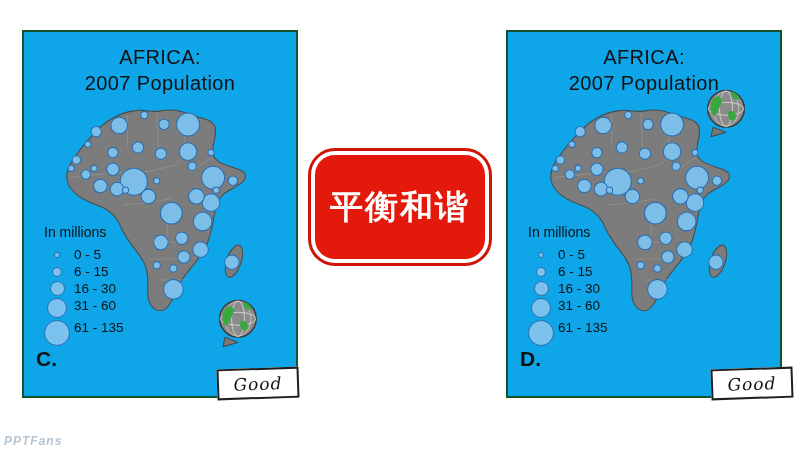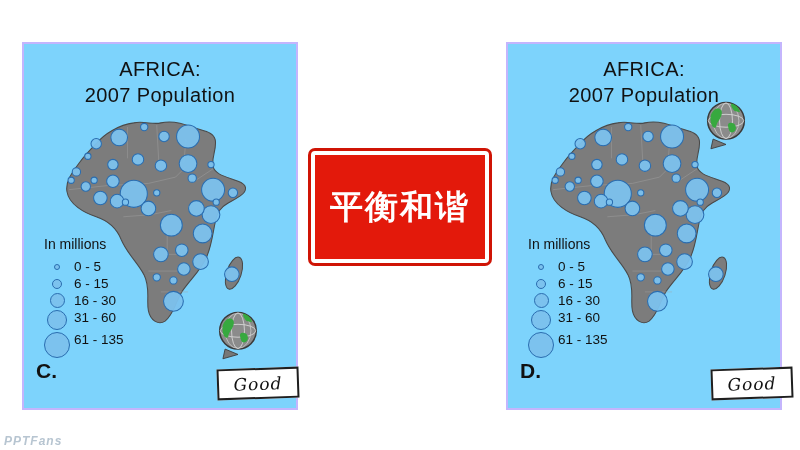--- a/index.html
+++ b/index.html
@@ -4,22 +4,22 @@
 <style>
   html,body{margin:0;padding:0;}
   body{
     width:800px;height:450px;position:relative;background:#ffffff;
     font-family:"Liberation Sans", sans-serif;overflow:hidden;
   }
   .stage{position:absolute;inset:0;}
 
   
   .panel{
-    position:absolute;top:42px;width:272px;height:364px;
-    background:#7dd3fc;border:2px solid #c4b5fd;box-sizing:content-box;
+    position:absolute;top:30px;width:272px;height:364px;
+    background:#0ea5e9;border:2px solid #14532d;box-sizing:content-box;
   }
   .panel-c{left:22px;}
   .panel-d{left:506px;}
 
   .panel-title{
     position:absolute;top:12px;left:0;right:0;text-align:center;
     font-size:20px;line-height:26px;color:#111;letter-spacing:.4px;
   }
 
   .map-svg{position:absolute;left:32px;top:58px;width:214px;height:240px;}
@@ -51,21 +51,21 @@
     transform:rotate(-2deg);
     font-family:"DejaVu Serif", serif;font-style:italic;font-size:17px;color:#111;
     letter-spacing:1px;
   }
   .good-c{left:217px;}
   .good-d{left:711px;}
 
   
   .badge{
     position:absolute;left:311px;top:151px;width:178px;height:112px;
-    box-sizing:border-box;border:4px solid #fff;border-radius:4px;
+    box-sizing:border-box;border:4px solid #fff;border-radius:24px;
     box-shadow:0 0 0 3px #cf1405;
     display:flex;flex-direction:row;align-items:center;justify-content:center;
     font-size:33px;font-weight:bold;line-height:1.35;letter-spacing:2px;
   }
 
   .watermark{
     position:absolute;left:4px;bottom:2px;
     font-size:12px;font-weight:bold;font-style:italic;
     color:#b7c5d1;letter-spacing:1px;
   }

